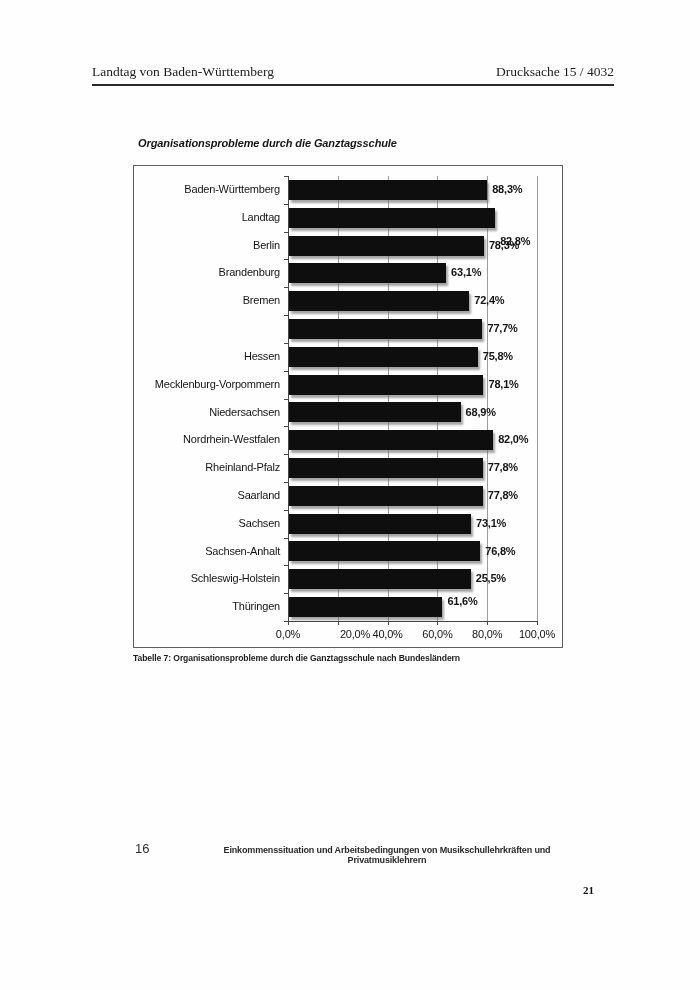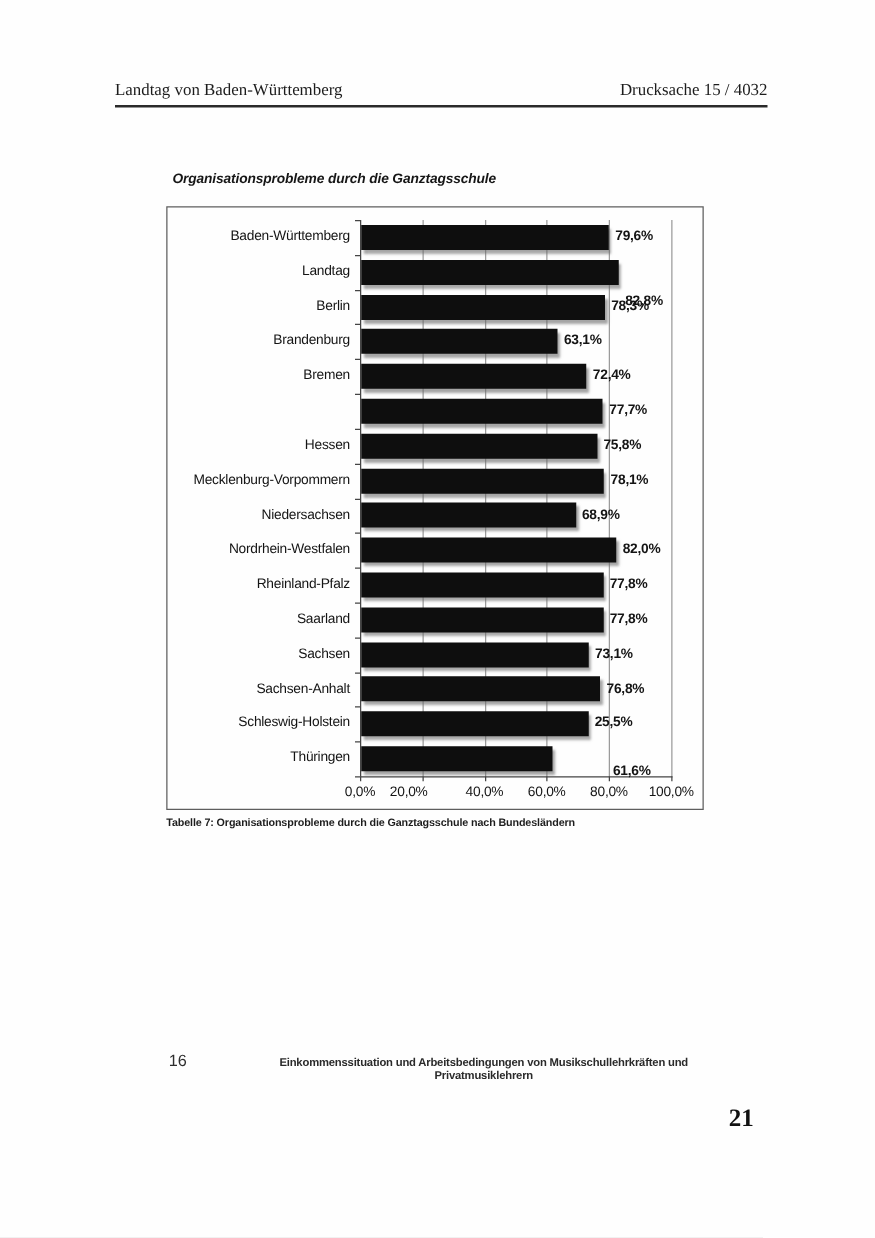--- a/index.html
+++ b/index.html
@@ -58,21 +58,21 @@
     position:absolute;left:135px;top:841px;
     font-size:13px;color:#2e2e2e;
   }
   .footnote-text{
     position:absolute;left:187px;top:845px;width:400px;
     font-size:9px;font-weight:600;color:#2a2a2a;letter-spacing:-0.15px;text-align:center;
   }
   
   .page-number{
     position:absolute;left:583px;top:884px;
-    font-family:"Liberation Serif",serif;font-size:20px;font-weight:700;color:#111;
+    font-family:"Liberation Serif",serif;font-size:11px;font-weight:700;color:#111;
   }
 </style>
 </head>
 <body>
 
 <div class="page">
 
   <div class="header">
     <span>Landtag von Baden-Württemberg</span>
     <span>Drucksache 15 / 4032</span>
@@ -107,21 +107,21 @@
         <div class="tick-y" style="left: 150px; top: 427.188px;"></div>
         <div class="tick-y" style="left: 150px; top: 455px;"></div>
         <div class="tick-x" style="left: 154px; top: 455px;"></div>
         <div class="tick-x" style="left: 203.8px; top: 455px;"></div>
         <div class="tick-x" style="left: 253.6px; top: 455px;"></div>
         <div class="tick-x" style="left: 303.4px; top: 455px;"></div>
         <div class="tick-x" style="left: 353.2px; top: 455px;"></div>
         <div class="tick-x" style="left: 403px; top: 455px;"></div>
         <div class="cat-label" style="left: 0px; top: 10px; width: 146px; height: 27.8125px; line-height: 27.8125px;">Baden-Württemberg</div>
         <div class="bar" style="left: 155px; top: 13.9062px; width: 198.204px; background: rgb(14, 14, 14);"></div>
-        <div class="val-label" style="left: 358.204px; top: 10px; height: 27.8125px; line-height: 27.8125px;">79,6%</div>
+        <div class="val-label" style="left: 358.204px; top: 10px; height: 27.8125px; line-height: 27.8125px;">88,3%</div>
         <div class="cat-label" style="left: 0px; top: 37.8125px; width: 146px; height: 27.8125px; line-height: 27.8125px;">Landtag</div>
         <div class="bar" style="left: 155px; top: 41.7188px; width: 206.172px; background: rgb(14, 14, 14);"></div>
         <div class="val-label" style="left: 366.172px; top: 37.8125px; height: 27.8125px; line-height: 27.8125px; margin-top: 24px;">82,8%</div>
         <div class="cat-label" style="left: 0px; top: 65.625px; width: 146px; height: 27.8125px; line-height: 27.8125px;">Berlin</div>
         <div class="bar" style="left: 155px; top: 69.5312px; width: 194.967px; background: rgb(14, 14, 14);"></div>
         <div class="val-label" style="left: 354.967px; top: 65.625px; height: 27.8125px; line-height: 27.8125px;">78,3%</div>
         <div class="cat-label" style="left: 0px; top: 93.4375px; width: 146px; height: 27.8125px; line-height: 27.8125px;">Brandenburg</div>
         <div class="bar" style="left: 155px; top: 97.3438px; width: 157.119px; background: rgb(14, 14, 14);"></div>
         <div class="val-label" style="left: 317.119px; top: 93.4375px; height: 27.8125px; line-height: 27.8125px;">63,1%</div>
         <div class="cat-label" style="left: 0px; top: 121.25px; width: 146px; height: 27.8125px; line-height: 27.8125px;">Bremen</div>
@@ -151,23 +151,23 @@
         <div class="bar" style="left: 155px; top: 347.656px; width: 182.019px; background: rgb(14, 14, 14);"></div>
         <div class="val-label" style="left: 342.019px; top: 343.75px; height: 27.8125px; line-height: 27.8125px;">73,1%</div>
         <div class="cat-label" style="left: 0px; top: 371.562px; width: 146px; height: 27.8125px; line-height: 27.8125px;">Sachsen-Anhalt</div>
         <div class="bar" style="left: 155px; top: 375.469px; width: 191.232px; background: rgb(14, 14, 14);"></div>
         <div class="val-label" style="left: 351.232px; top: 371.562px; height: 27.8125px; line-height: 27.8125px;">76,8%</div>
         <div class="cat-label" style="left: 0px; top: 399.375px; width: 146px; height: 27.8125px; line-height: 27.8125px;">Schleswig-Holstein</div>
         <div class="bar" style="left: 155px; top: 403.281px; width: 181.77px; background: rgb(14, 14, 14);"></div>
         <div class="val-label" style="left: 341.77px; top: 399.375px; height: 27.8125px; line-height: 27.8125px;">25,5%</div>
         <div class="cat-label" style="left: 0px; top: 427.188px; width: 146px; height: 27.8125px; line-height: 27.8125px;">Thüringen</div>
         <div class="bar" style="left: 155px; top: 431.094px; width: 153.384px; background: rgb(14, 14, 14);"></div>
-        <div class="val-label" style="left: 313.384px; top: 438px; height: 27.8125px; line-height: 27.8125px; margin-left: 43px;">61,6%</div>
+        <div class="val-label" style="left: 313.384px; top: 422px; height: 27.8125px; line-height: 27.8125px;">61,6%</div>
         <div class="xtick-label" style="left: 129px; top: 462px; width: 50px;">0,0%</div>
-        <div class="xtick-label" style="left: 168px; top: 462px; width: 50px;">20,0%</div>
+        <div class="xtick-label" style="left: 196px; top: 462px; width: 50px;">20,0%</div>
         <div class="xtick-label" style="left: 228.6px; top: 462px; width: 50px;">40,0%</div>
         <div class="xtick-label" style="left: 278.4px; top: 462px; width: 50px;">60,0%</div>
         <div class="xtick-label" style="left: 328.2px; top: 462px; width: 50px;">80,0%</div>
         <div class="xtick-label" style="left: 378px; top: 462px; width: 50px;">100,0%</div>
       </div>
   </div>
 
   <div class="caption">Tabelle 7: Organisationsprobleme durch die Ganztagsschule nach Bundesländern</div>
 
   <div class="footnote-number">16</div>

